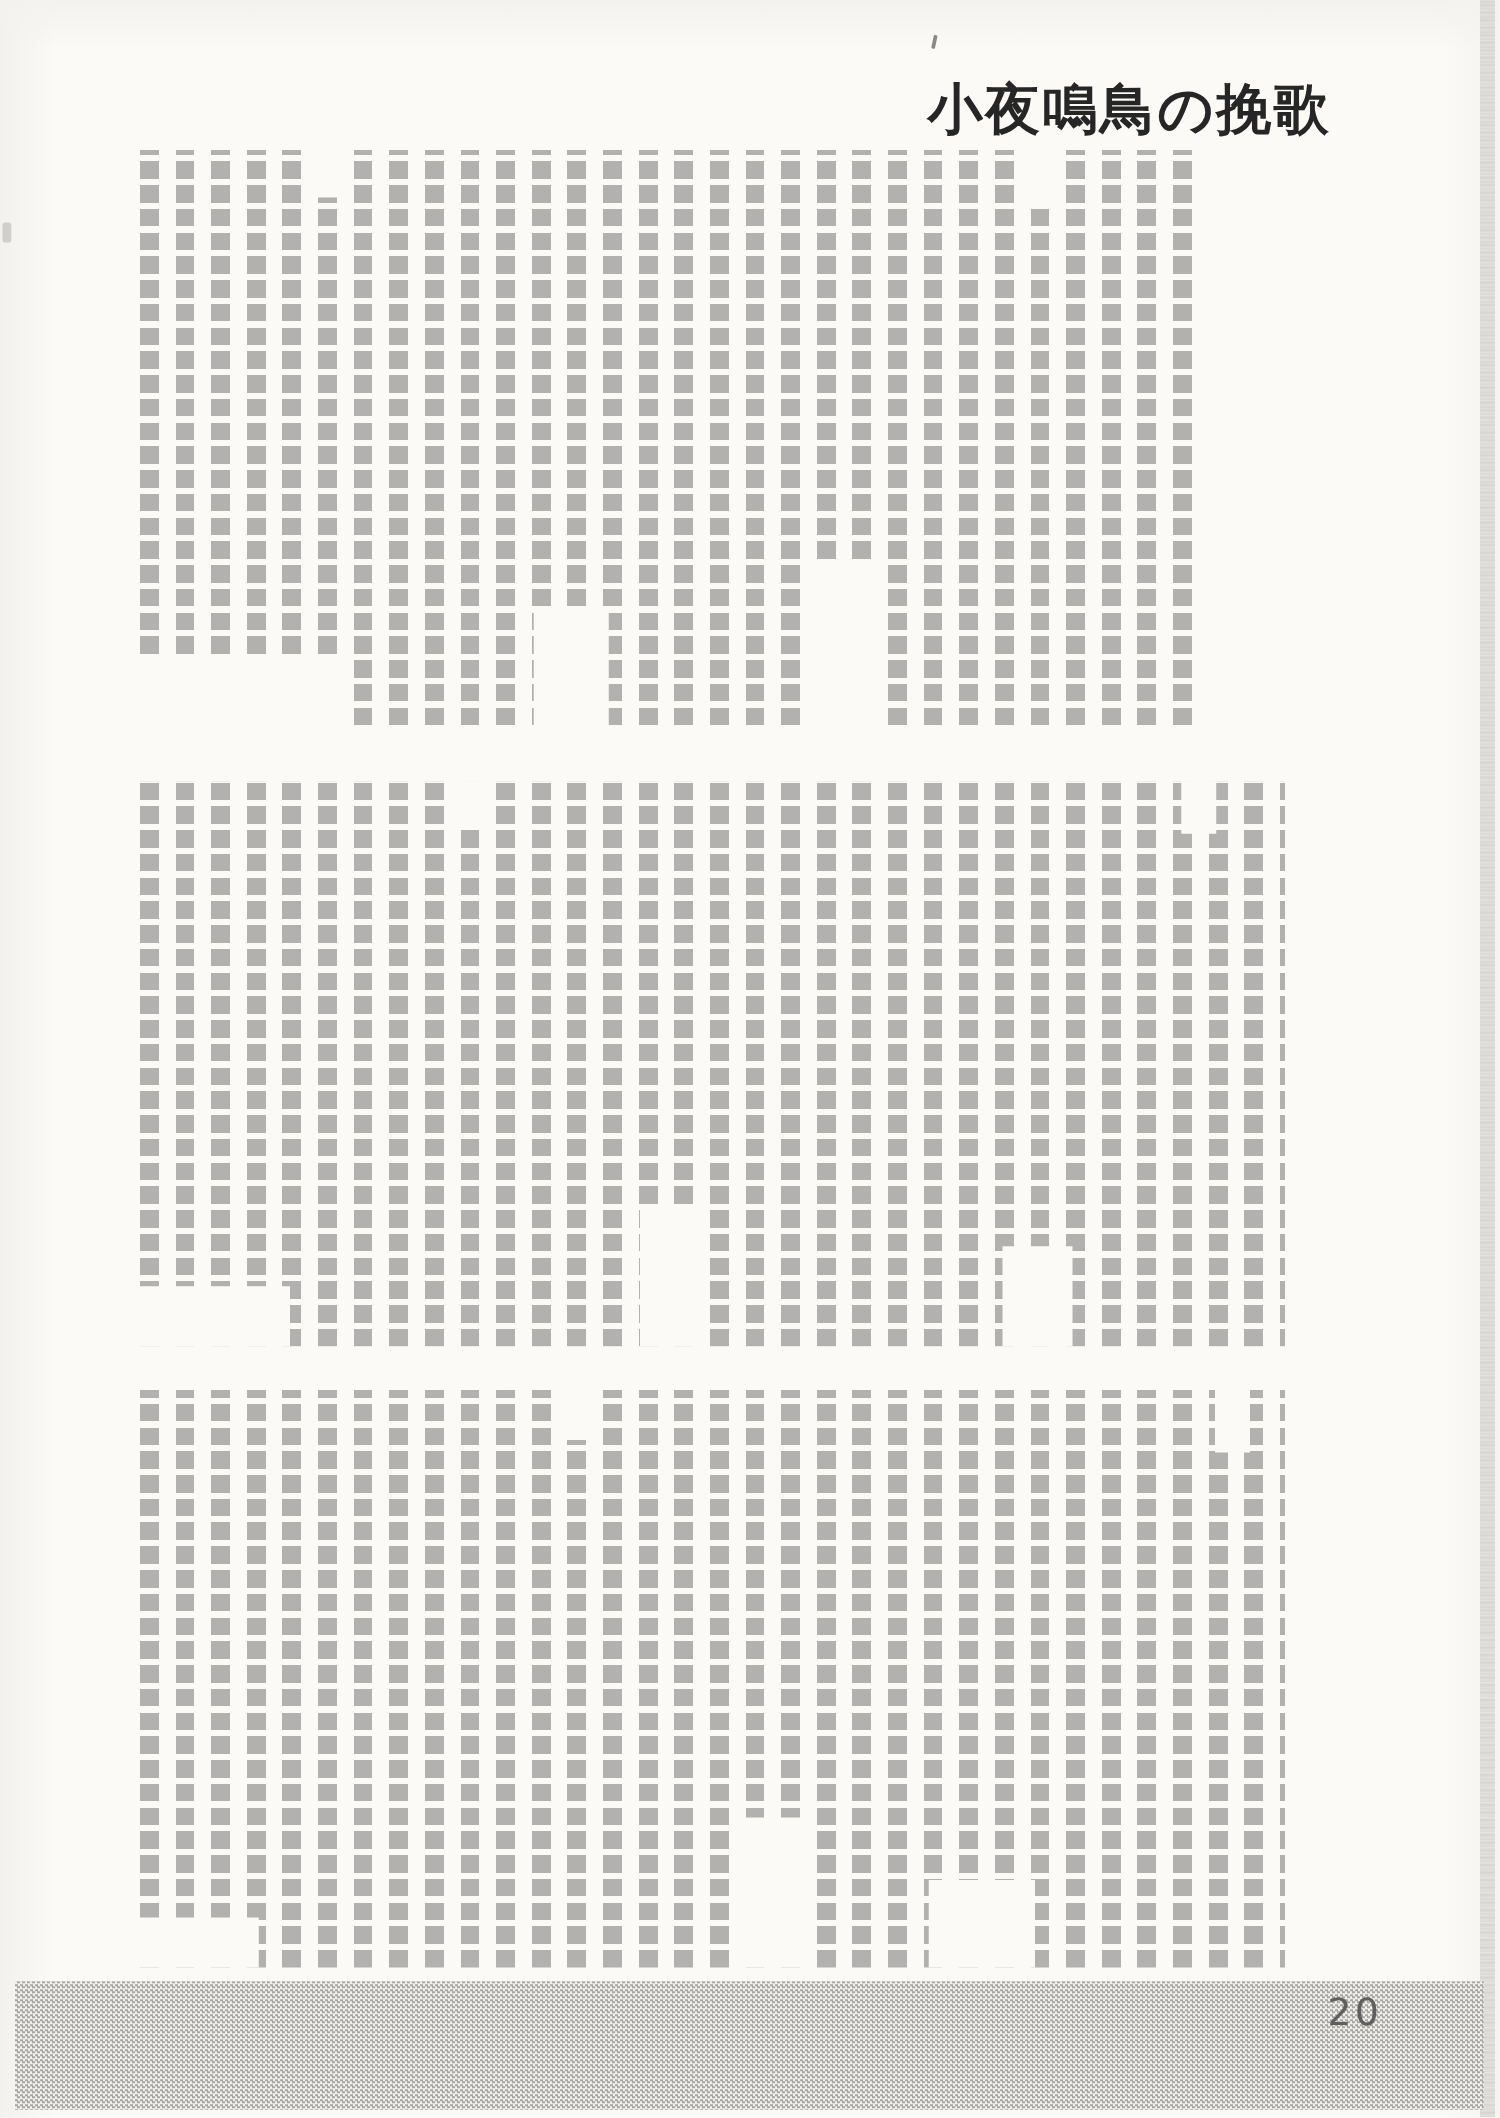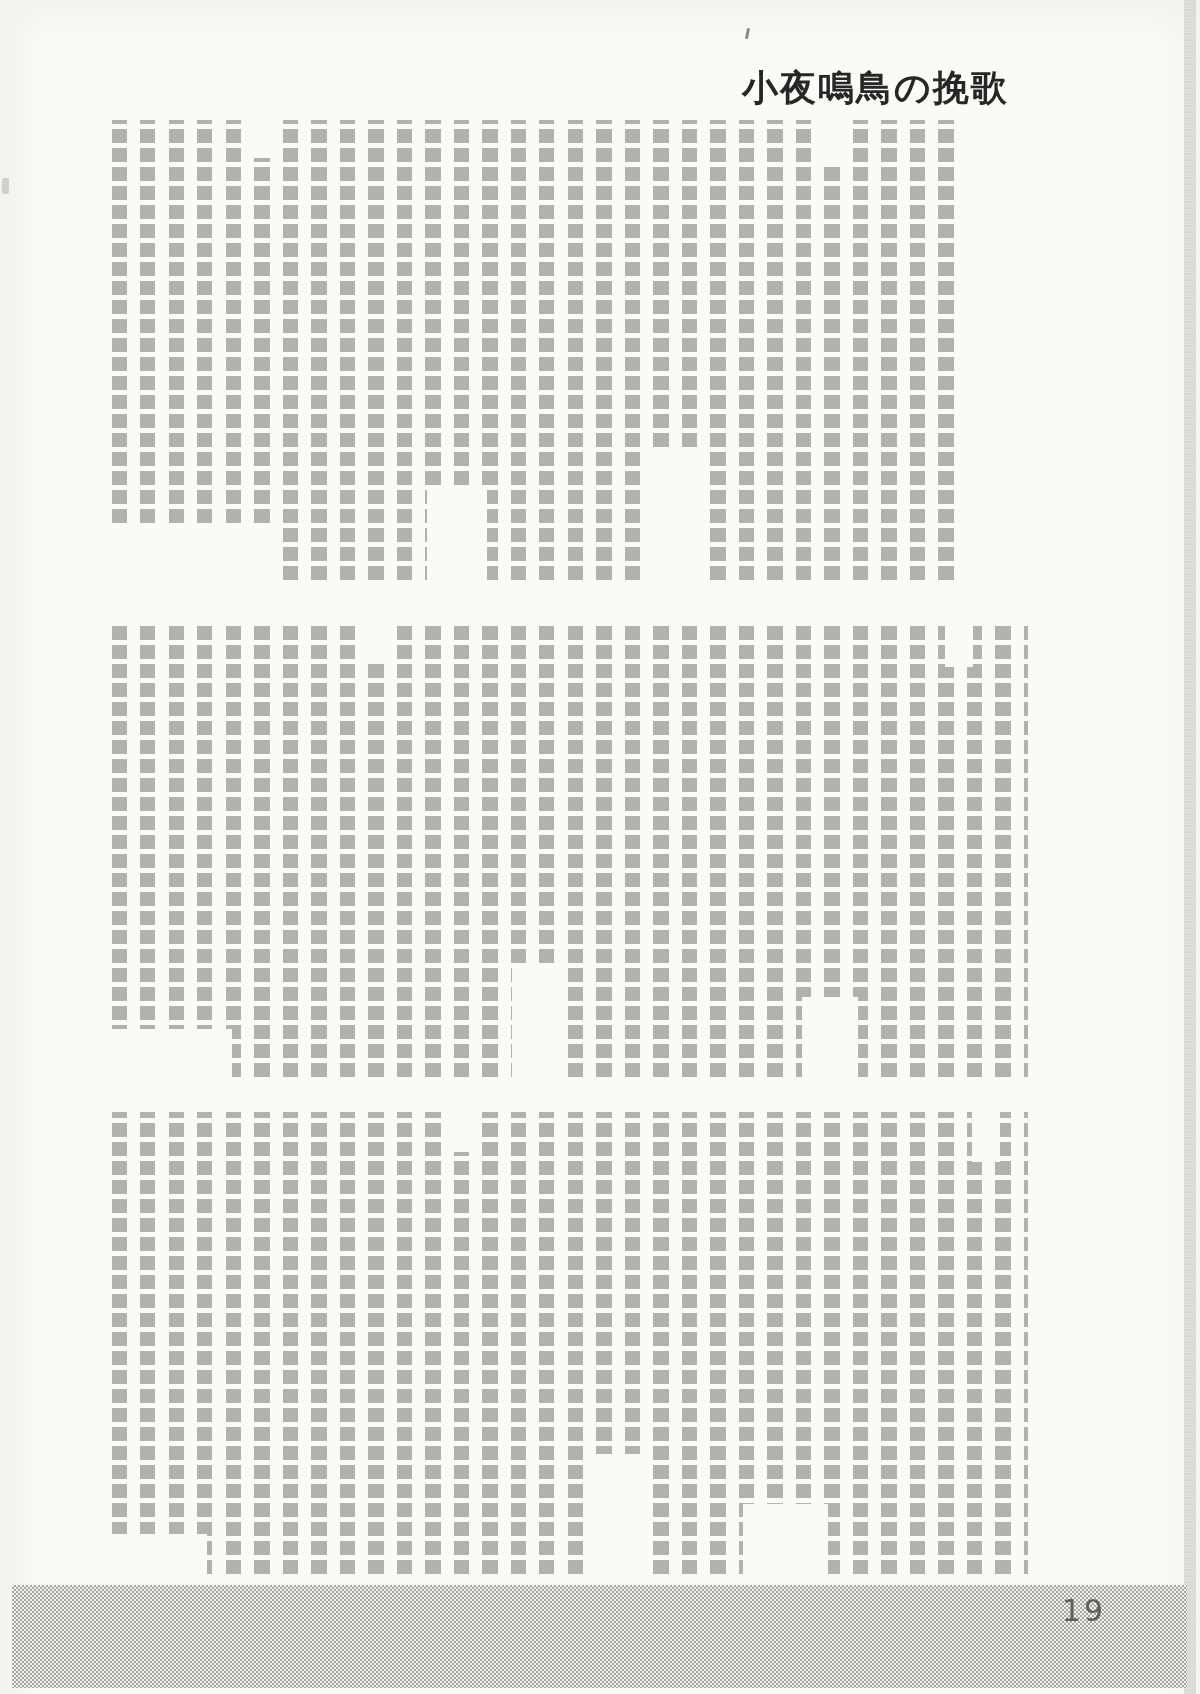--- a/index.html
+++ b/index.html
@@ -37,21 +37,21 @@
     opacity: 0.85;
   }
 
   
   .page-title {
     position: absolute;
     left: 742px;
     top: 58px;
     width: 300px;
     height: 60px;
-    font-size: 36px;
+    font-size: 44px;
     font-weight: bold;
     color: #262626;
     letter-spacing: 2px;
     line-height: 60px;
     white-space: nowrap;
   }
 
   
   .text-block {
     position: absolute;
@@ -148,13 +148,13 @@
 
   <div class="text-block block-3">
     <div class="patch" style="left:0; bottom:0; width:95px; height:40px;"></div>
     <div class="patch" style="left:480px; bottom:0; width:56px; height:120px;"></div>
     <div class="patch" style="right:200px; bottom:0; width:85px; height:70px;"></div>
     <div class="patch" style="right:28px; top:0; width:28px; height:50px;"></div>
     <div class="patch" style="left:340px; top:0; width:28px; height:40px;"></div>
   </div>
 
   <div class="footer-band"></div>
-  <div class="page-number">19</div>
+  <div class="page-number">20</div>
 
 </body></html>

